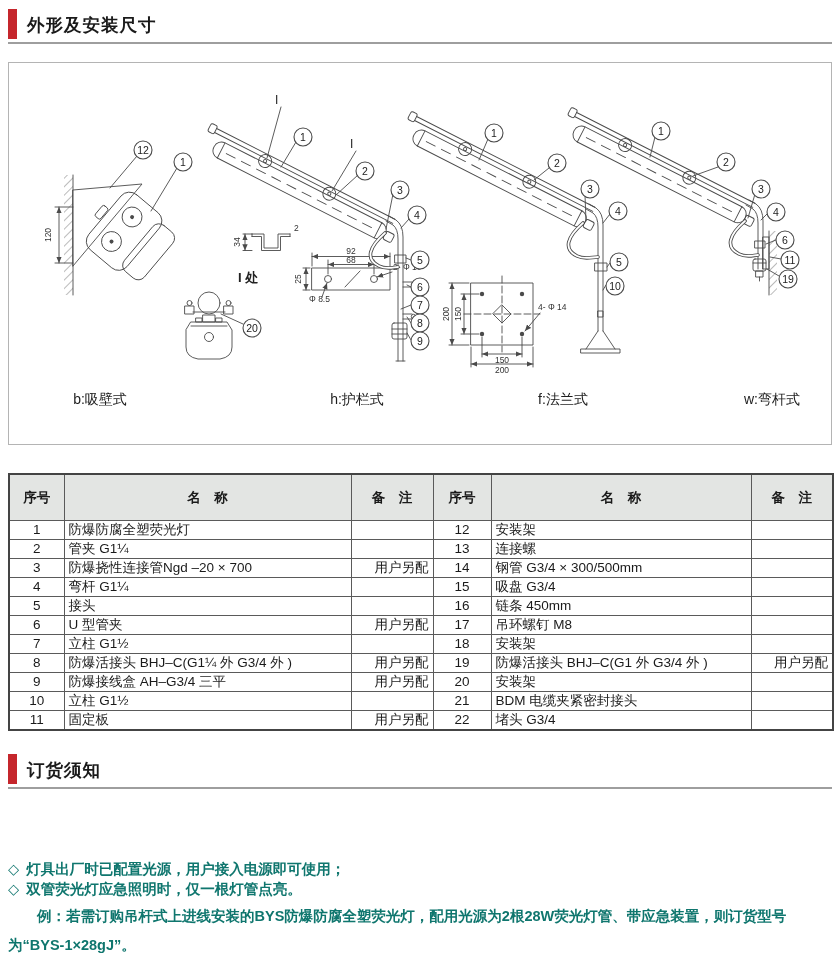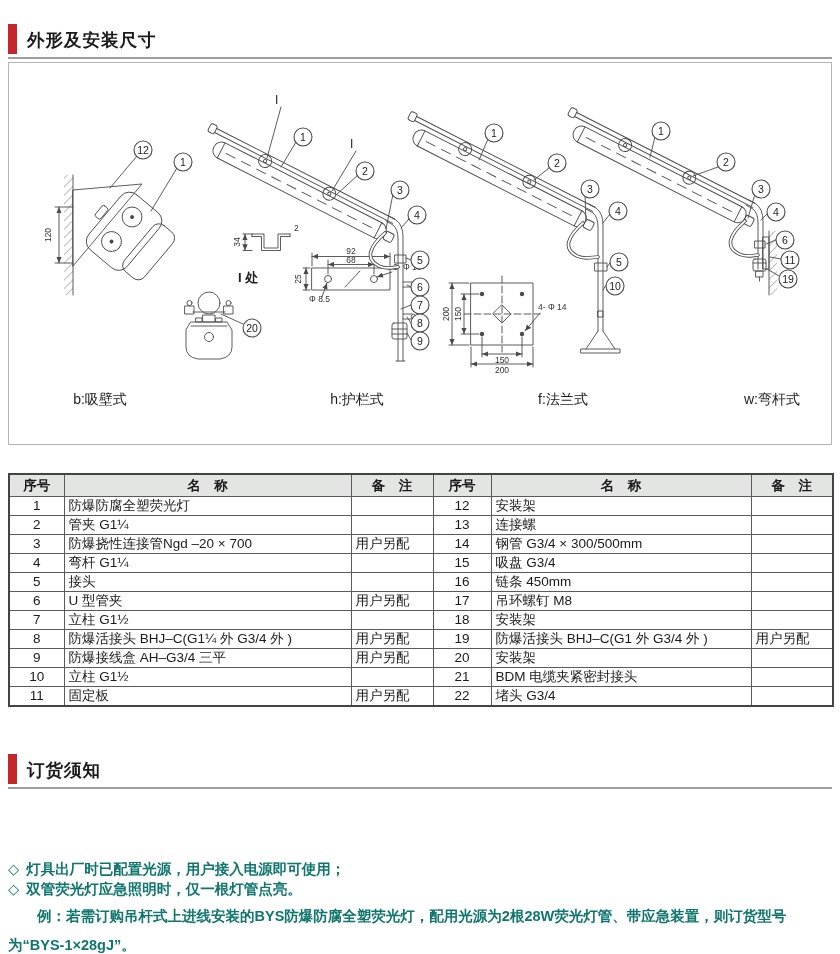--- a/index.html
+++ b/index.html
@@ -3,42 +3,42 @@
 <meta charset="utf-8">
 <style>
   html,body{margin:0;padding:0;}
   body{
     width:840px;height:954px;overflow:hidden;background:#ffffff;
     font-family:"Liberation Sans","DejaVu Sans",sans-serif;color:#1a1a1a;position:relative;
   }
   .section-header{position:absolute;left:8px;width:824px;height:36px;border-bottom:2px solid #9e9e9e;}
   .red-bar{position:absolute;left:0;top:3px;width:9px;height:30px;background:#c5262c;}
   .sec-title{position:absolute;left:19px;top:7px;font-size:17.5px;font-weight:bold;letter-spacing:1px;}
-  #sec1{top:21px;}
+  #sec1{top:6px;}
   #sec2{top:751px;}
   #diagram-box{position:absolute;left:8px;top:62px;width:822px;height:381px;border:1px solid #b4b4b4;background:#fff;}
   
   svg .art{stroke:#4a4a4a;fill:none;stroke-width:0.9;stroke-linecap:round;stroke-linejoin:round;}
   svg .art .fdot{fill:#4a4a4a;stroke:none;}
   svg .art .tube{stroke-width:3.6;}
   svg .art .tubein{stroke:#fff;stroke-width:1.8;}
   svg text{font-family:"Liberation Sans","DejaVu Sans",sans-serif;stroke:none;}
   svg .dt{font-size:8.5px;fill:#333;}
   svg .im{font-size:12px;fill:#222;}
   svg .det{font-size:13px;font-weight:bold;fill:#222;}
   svg .ct{font-size:10.5px;fill:#222;text-anchor:middle;dominant-baseline:central;}
   svg .lbl{font-size:14px;fill:#1d1d1d;text-anchor:middle;}
   svg .cc{fill:#fff;stroke:#4a4a4a;stroke-width:1.1;}
   
   #parts-table{position:absolute;left:8px;top:473px;width:824px;border-collapse:collapse;table-layout:fixed;font-size:13.5px;border:2px solid #444;}
-  #parts-table th{background:#e3e5e3;border:1px solid #5a5a5a;font-weight:bold;height:21px;text-align:center;padding:0;}
+  #parts-table th{background:#e3e5e3;border:1px solid #5a5a5a;font-weight:bold;height:21px;text-align:center;padding:12px;}
   #parts-table td{border:1px solid #5a5a5a;height:18px;padding:0 4px;line-height:1;white-space:nowrap;overflow:hidden;}
   #parts-table td.c-no{text-align:center;}
   #parts-table td.c-name{text-align:left;padding-left:4px;}
-  #parts-table td.c-rem{text-align:left;}
+  #parts-table td.c-rem{text-align:right;}
   
   #notes{position:absolute;left:8px;top:830px;width:824px;font-size:14.5px;font-weight:600;color:#0f766e;margin-top:29px;}
   .note-line{height:20px;line-height:20px;}
   .note-line .bullet{margin-right:7px;}
   #order-example{margin:3px 0 0 0;line-height:29px;text-indent:2em;}
 </style>
 </head>
 <body>
 
 <div class="section-header" id="sec1">

